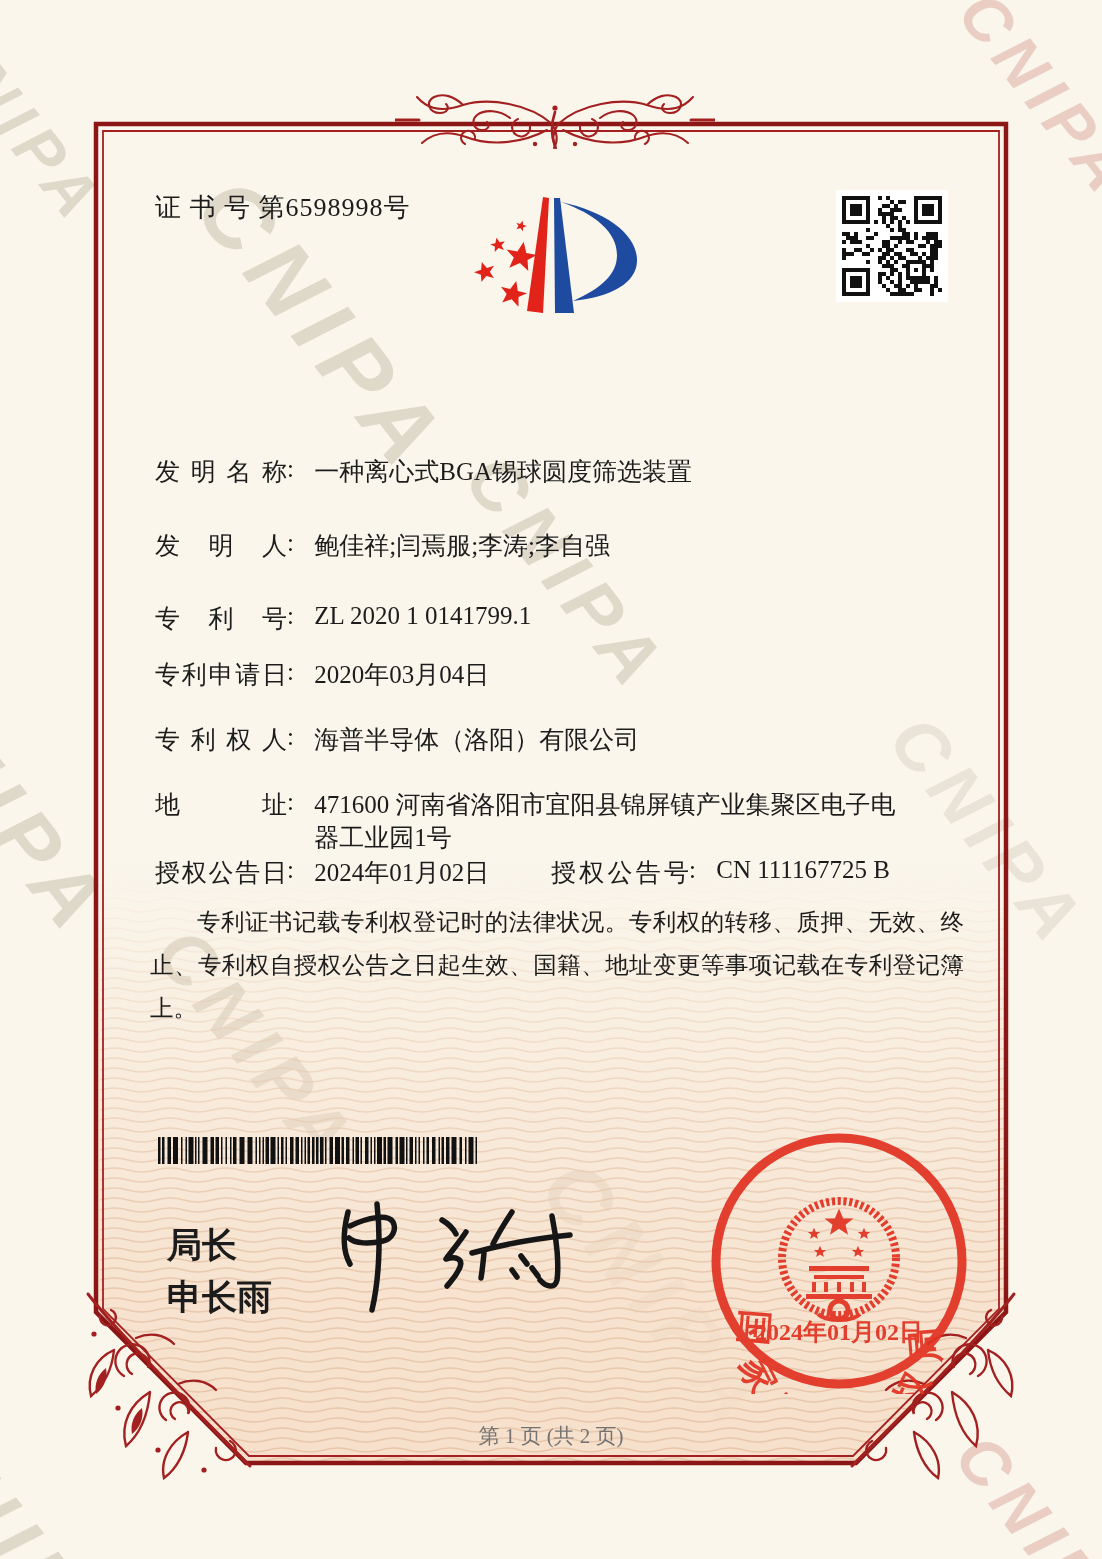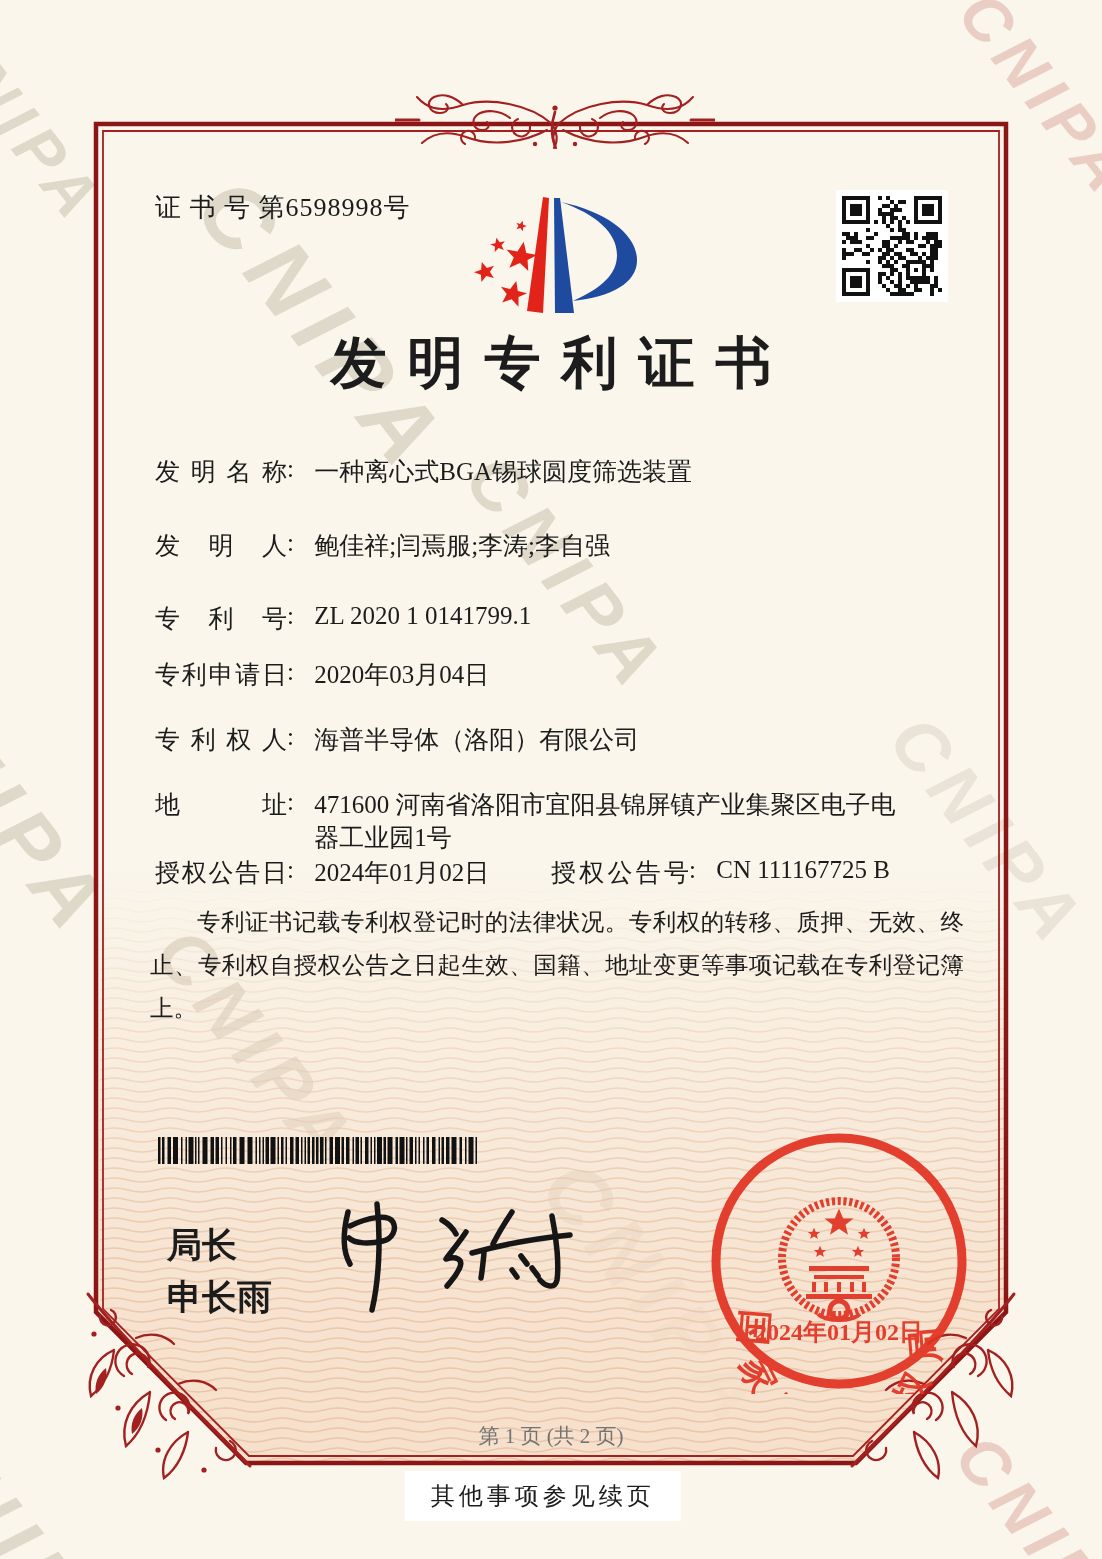--- a/index.html
+++ b/index.html
@@ -544,21 +544,20 @@
         <rect x="48" y="96" width="4" height="4" fill="#111"></rect>
         <rect x="52" y="96" width="4" height="4" fill="#111"></rect>
         <rect x="56" y="96" width="4" height="4" fill="#111"></rect>
         <rect x="60" y="96" width="4" height="4" fill="#111"></rect>
         <rect x="64" y="96" width="4" height="4" fill="#111"></rect>
         <rect x="68" y="96" width="4" height="4" fill="#111"></rect>
         <rect x="88" y="96" width="4" height="4" fill="#111"></rect>
       </svg>
   </div>
 
-  <div class="abs title">发明专利证书</div>
 
   <div class="abs fields">
     <div class="frow" style="top:0">
       <span class="flabel">发明名称</span><span class="fcolon">:</span>
       <span class="fvalue">一种离心式BGA锡球圆度筛选装置</span>
     </div>
     <div class="frow" style="top:74px">
       <span class="flabel">发明人</span><span class="fcolon">:</span>
       <span class="fvalue">鲍佳祥;闫焉服;李涛;李自强</span>
     </div>
@@ -703,15 +702,14 @@
       <rect x="144" y="154" width="4" height="10" stroke="none"></rect>
       <rect x="156" y="154" width="4" height="10" stroke="none"></rect>
       <rect x="100" y="166" width="66" height="5" stroke="none"></rect>
       <circle cx="133" cy="182" r="9" fill="none" stroke-width="5"></circle>
       <path d="M112,186 C120,194 146,194 154,186" fill="none" stroke-width="4"></path>
     </g>
     <text x="133" y="212" text-anchor="middle" font-size="24" font-weight="bold" fill="var(--seal)" font-family="'Liberation Serif','DejaVu Serif',serif">2024年01月02日</text>
   </svg>
 
   <div class="abs pagenum">第 1 页 (共 2 页)</div>
-  <div class="abs note">其他事项参见续页</div>
 
 </div>
 
 </body></html>

